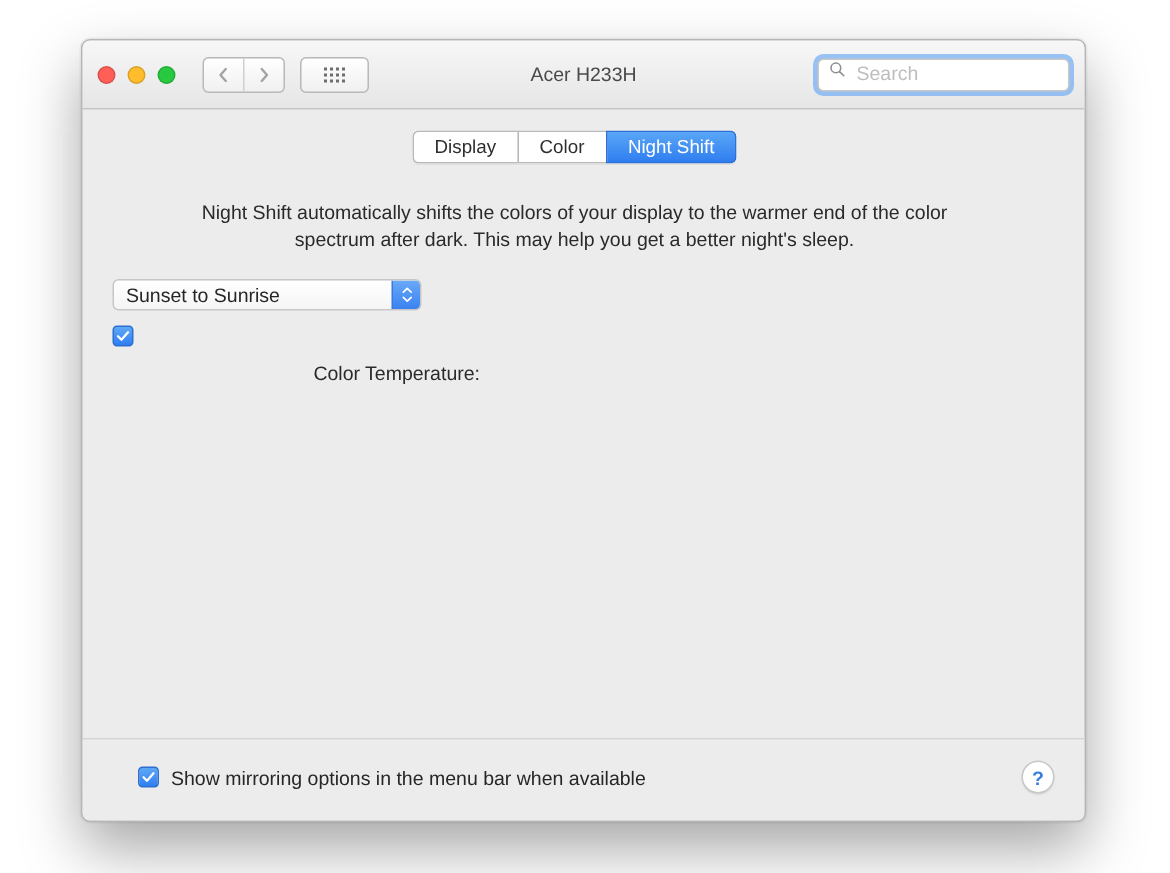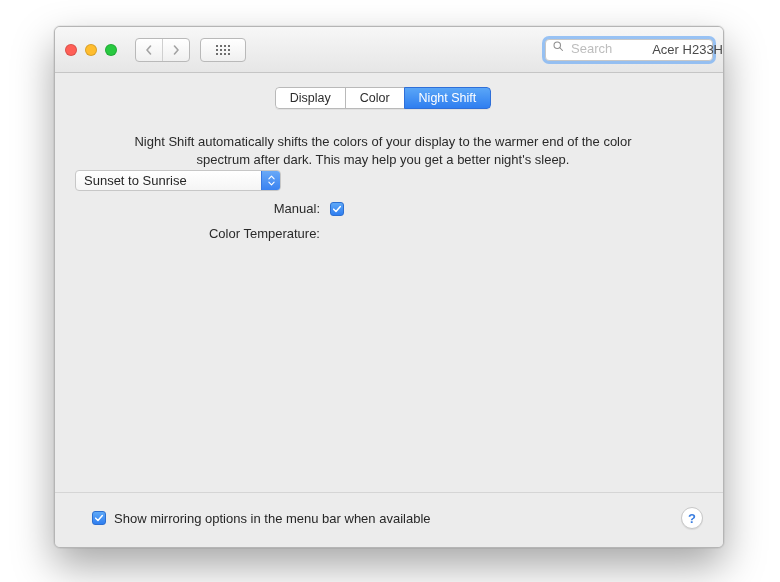--- a/index.html
+++ b/index.html
@@ -85,21 +85,21 @@
     display: grid;
     grid-template-columns: repeat(4, 2px);
     grid-template-rows: repeat(3, 2px);
     gap: 2px;
   }
   .gridbtn .dots span { background:#6e6e6e; width:2px; height:2px; }
 
   .title {
     position: absolute;
     left: 0; right: 0;
-    text-align: right;
+    text-align: center;
     font-size: 13px;
     color: #4a4a4a;
     pointer-events: none;
   }
 
   .search {
     margin-left: auto;
     display: flex;
     align-items: flex-start;
     width: 168px;
@@ -160,21 +160,21 @@
     color: #fff;
     position: relative;
     z-index: 1;
   }
 
   .desc {
     text-align: center;
     font-size: 13px;
     color: #2a2a2a;
     line-height: 1.35;
-    margin: 24px auto 2px auto;
+    margin: 24px auto 18px auto;
     max-width: 540px;
   }
 
   .formrow {
     display: flex;
     align-items: center;
     margin-bottom: 10px;
   }
   .formrow .label {
     width: 255px;
@@ -370,21 +370,20 @@
               </svg>
             <svg viewBox="0 0 8 5">
                 <path d="M1 1 L4 4 L7 1" fill="none" stroke="currentColor" stroke-width="1.3" stroke-linecap="round" stroke-linejoin="round"></path>
               </svg>
           </div>
         </div>
       </div>
     </div>
 
     <div class="formrow">
-      <div class="label">Manual:</div>
       <div class="control">
         <div class="checkbox">
           <svg viewBox="0 0 12 12">
               <path d="M2 6.2 L4.8 9 L10 3" fill="none" stroke="currentColor" stroke-width="1.8" stroke-linecap="round" stroke-linejoin="round"></path>
             </svg>
         </div>
       </div>
     </div>
 
     <div class="formrow" style="align-items:flex-start;justify-content:space-between;">

